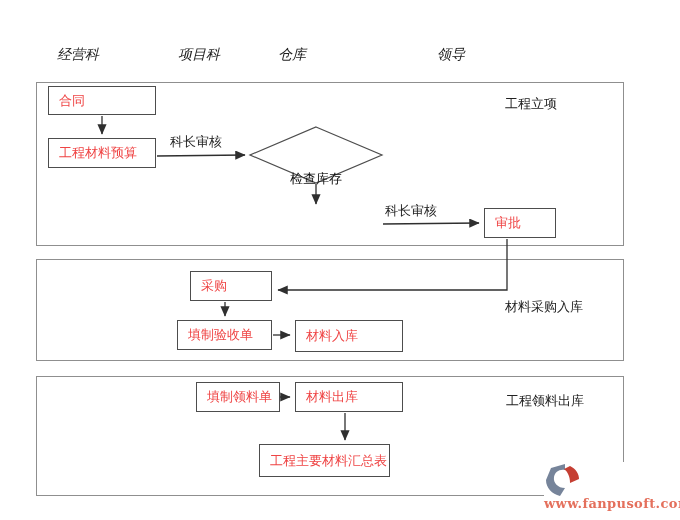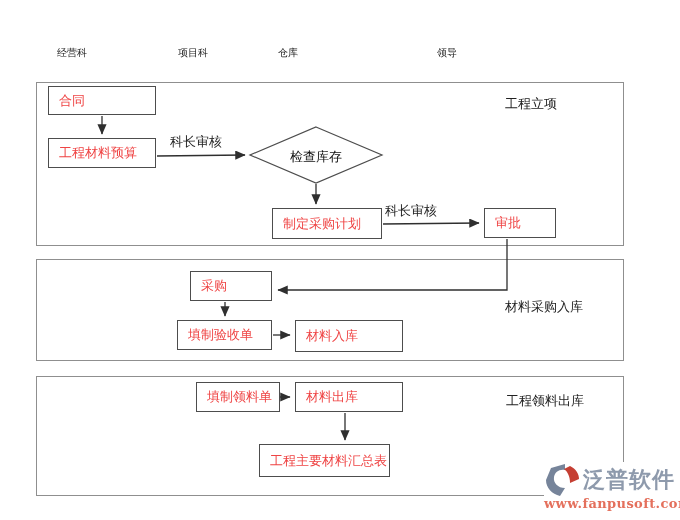--- a/index.html
+++ b/index.html
@@ -2,36 +2,36 @@
 <html><head>
 <meta charset="utf-8">
 <style>
   html,body{margin:0;padding:0;background:#fff;}
   #stage{
     position:relative;width:680px;height:520px;background:#ffffff;
     font-family:"DejaVu Sans","Liberation Sans",sans-serif;
     color:#1a1a1a;overflow:hidden;
   }
   .lane-header{
-    position:absolute;top:46px;font-size:10px;color:#222;white-space:nowrap;
+    position:absolute;top:46px;font-size:14px;color:#222;white-space:nowrap;font-style:italic;
   }
   .section{
     position:absolute;left:36px;width:588px;border:1px solid #8f8f8f;
     background:#ffffff;box-sizing:border-box;
   }
   .section-label{
     position:absolute;font-size:13px;color:#222;white-space:nowrap;z-index:2;text-align:center;
   }
   .node{
     position:absolute;background:#ffffff;border:1px solid #4d4d4d;
     box-sizing:border-box;display:flex;align-items:center;
     padding-left:10px;font-size:13px;color:#ef4444;white-space:nowrap;z-index:2;
   }
   .diamond-label{
-    position:absolute;font-size:13px;color:#111;text-align:center;z-index:2;white-space:nowrap;
+    position:absolute;font-size:13px;color:#111;text-align:center;z-index:2;white-space:nowrap;margin-top:22px;
   }
   .edge-label{
     position:absolute;font-size:13px;color:#222;white-space:nowrap;z-index:2;
   }
   #wires{position:absolute;left:0;top:0;z-index:1;}
   #wires line,#wires polyline{stroke:#2f2f2f;stroke-width:1.3;fill:none;}
   #wires polygon.diamond{fill:#ffffff;stroke:#4d4d4d;stroke-width:1.2;}
   .logo{
     position:absolute;left:544px;top:462px;width:136px;height:52px;
     background:#ffffff;z-index:3;
@@ -79,36 +79,34 @@
     <polyline points="507,239 507,290 278,290" marker-end="url(#arr)"></polyline>
     <line x1="225" y1="302" x2="225" y2="316" marker-end="url(#arr)"></line>
     <line x1="273" y1="335" x2="290" y2="335" marker-end="url(#arr)"></line>
     <line x1="274" y1="397" x2="290" y2="397" marker-end="url(#arr)"></line>
     <line x1="345" y1="413" x2="345" y2="440" marker-end="url(#arr)"></line>
   </svg>
 
   <div class="node" style="left:48px;top:86px;width:108px;height:29px">合同</div>
   <div class="node" style="left:48px;top:138px;width:108px;height:30px">工程材料预算</div>
   <div class="diamond-label" style="left:256px;top:148px;width:120px">检查库存</div>
-  <div class="node" style="left:272px;top:208px;width:110px;height:31px">制定采购计划</div>
   <div class="node" style="left:484px;top:208px;width:72px;height:30px">审批</div>
   <div class="node" style="left:177px;top:320px;width:95px;height:30px">填制验收单</div>
   <div class="node" style="left:190px;top:271px;width:82px;height:30px">采购</div>
   <div class="node" style="left:295px;top:320px;width:108px;height:32px">材料入库</div>
   <div class="node" style="left:196px;top:382px;width:84px;height:30px">填制领料单</div>
   <div class="node" style="left:295px;top:382px;width:108px;height:30px">材料出库</div>
   <div class="node" style="left:259px;top:444px;width:131px;height:33px">工程主要材料汇总表</div>
 
   <span class="edge-label" style="left:170px;top:133px">科长审核</span>
   <span class="edge-label" style="left:385px;top:202px">科长审核</span>
 
   <div class="logo">
     <div class="logo-row">
       <svg width="36" height="36" viewBox="0 0 36 36">
         <path fill="#76849a" d="M21 2 L7 6 L2 18 C2 26 8 32 16 34 L21 26 C14 26 9 21 10 15 C11 10 15 7 21 8 Z"></path>
         <path fill="#c53f33" d="M26 4 C32 7 35 12 35 17 L26 21 C26 15 24 10 20 7 Z"></path>
       </svg>
-      <span class="logo-brand">泛普软件</span>
     </div>
     <div class="logo-url">www.fanpusoft.com</div>
   </div>
 
 </div>
 
 </body></html>

